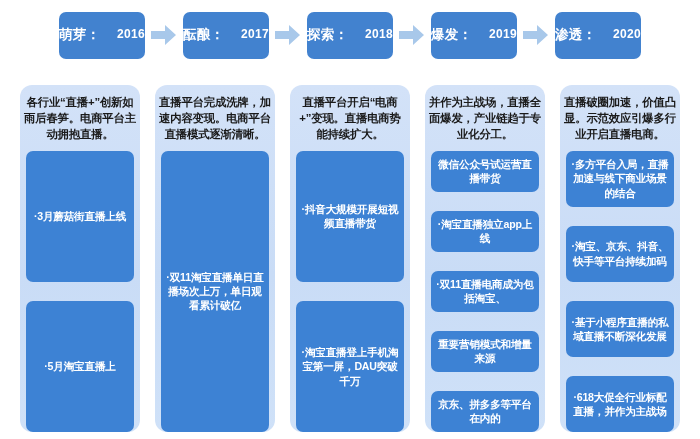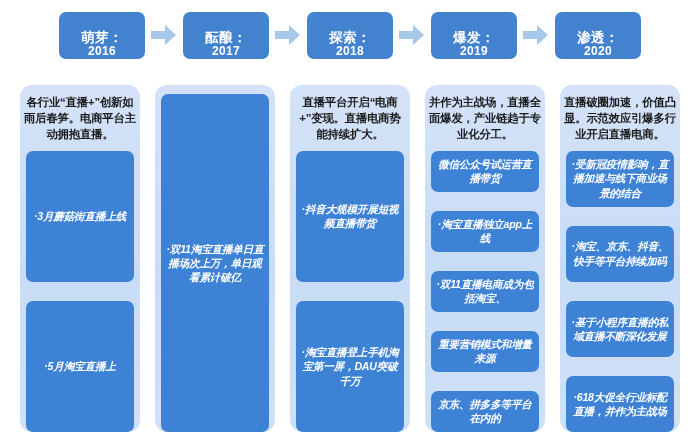--- a/index.html
+++ b/index.html
@@ -27,23 +27,23 @@
   .phase-cell {
     display: flex;
     align-items: center;
   }
   .phase-box {
     width: 86px; height: 47px;
     background: #4282cf;
     border-radius: 7px;
     color: #ffffff;
     display: flex;
-    flex-direction: column;
-    align-items: center;
-    justify-content: flex-end;
+    flex-direction: row;
+    align-items: center;
+    justify-content: space-between;
     line-height: 1.12;
     font-size: 13.5px;
     font-weight: 600;
     letter-spacing: 0.3px;
   }
   .phase-name { font-size: 13.5px; }
   .phase-year { font-size: 12px; font-weight: 600; }
 
   .arrow {
     width: 38px;
@@ -82,21 +82,20 @@
     letter-spacing: -0.2px;
     width: 112px;
     margin-bottom: 8px;
   }
   .bullets {
     width: 108px;
     display: flex;
     flex-direction: column;
     gap: 19px;
     flex: 1;
-    font-style: italic;
   }
   .bullet {
     background: #3d82d4;
     border-radius: 7px;
     color: #ffffff;
     font-size: 10.6px;
     font-weight: 700;
     line-height: 1.35;
     text-align: center;
     display: flex;
@@ -180,20 +179,21 @@
 
     <div class="column col-1">
       <div class="col-heading">各行业“直播+”创新如雨后春笋。电商平台主动拥抱直播。</div>
       <div class="bullets">
         <div class="bullet">·3月蘑菇街直播上线</div>
         <div class="bullet">·5月淘宝直播上</div>
       </div>
     </div>
 
     <div class="column col-2">
+      <div class="col-heading">直播平台完成洗牌，加速内容变现。电商平台直播模式逐渐清晰。</div>
       <div class="bullets">
         <div class="bullet">·双11淘宝直播单日直播场次上万，单日观看累计破亿</div>
       </div>
     </div>
 
     <div class="column col-3">
       <div class="col-heading">直播平台开启“电商+”变现。直播电商势能持续扩大。</div>
       <div class="bullets">
         <div class="bullet">·抖音大规模开展短视频直播带货</div>
         <div class="bullet">·淘宝直播登上手机淘宝第一屏，DAU突破千万</div>
@@ -207,21 +207,21 @@
         <div class="bullet">·淘宝直播独立app上线</div>
         <div class="bullet">·双11直播电商成为包括淘宝、</div>
         <div class="bullet">重要营销模式和增量来源</div>
         <div class="bullet">京东、拼多多等平台在内的</div>
       </div>
     </div>
 
     <div class="column col-5">
       <div class="col-heading">直播破圈加速，价值凸显。示范效应引爆多行业开启直播电商。</div>
       <div class="bullets">
-        <div class="bullet">·受新冠疫情影响，直播加速与线下商业场景的结合</div>
+        <div class="bullet">·多方平台入局，直播加速与线下商业场景的结合</div>
         <div class="bullet">·淘宝、京东、抖音、快手等平台持续加码</div>
         <div class="bullet">·基于小程序直播的私域直播不断深化发展</div>
         <div class="bullet">·618大促全行业标配直播，并作为主战场</div>
       </div>
     </div>
 
   </div>
 
 </div>
 

